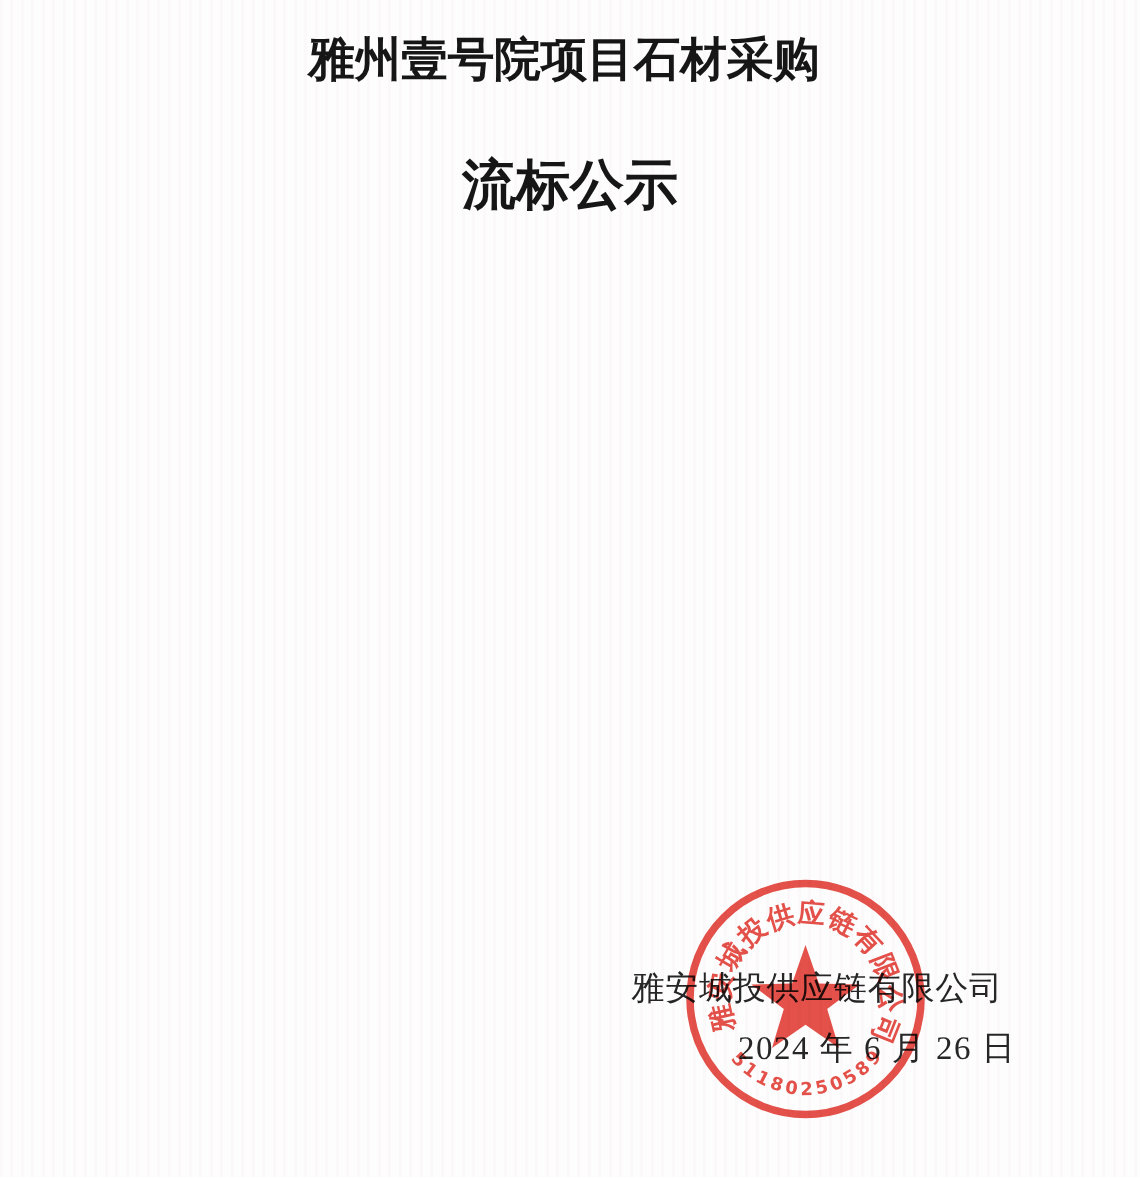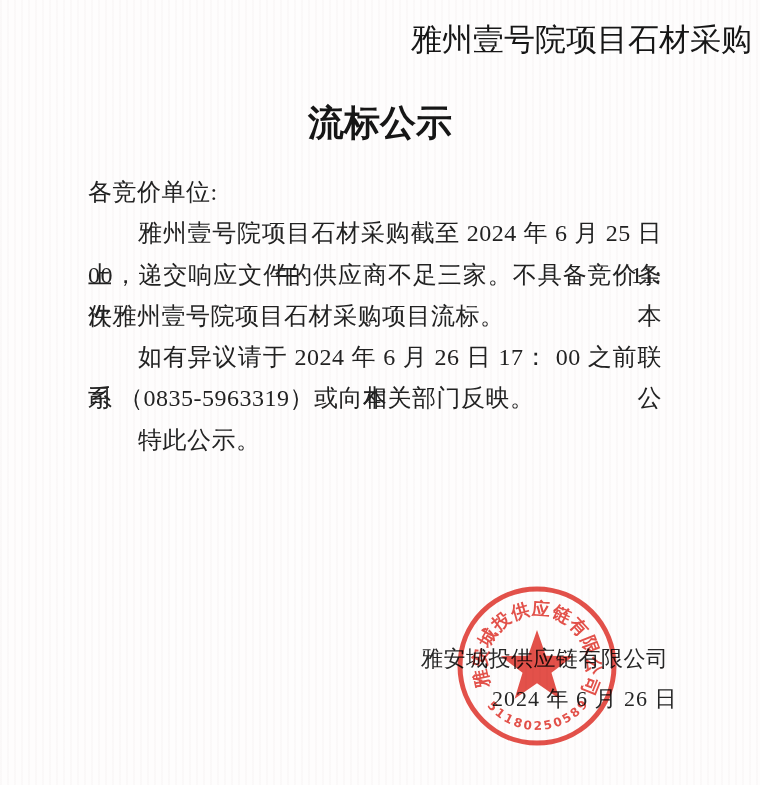--- a/index.html
+++ b/index.html
@@ -13,23 +13,23 @@
   .page {
     position: absolute;
     inset: 0;
     background:
       repeating-linear-gradient(90deg, rgba(240,235,235,.25) 0 2px, rgba(255,255,255,0) 2px 7px),
       #fefdfd;
   }
   .doc-title {
     position: absolute;
     top: 19px; left: 0; width: 752px;
-    text-align: right;
+    text-align: center;
     font-size: 31px;
-    font-weight: normal;
+    font-weight: bold;
     letter-spacing: 0px;
     color: #161616;
   }
   .doc-subtitle {
     position: absolute;
     top: 99px; left: 0; width: 760px;
     text-align: center;
     font-size: 36px;
     font-weight: bold;
     color: #161616;
@@ -80,29 +80,20 @@
 </style>
 </head>
 <body>
 
 <div class="page">
 
   <div class="doc-title">雅州壹号院项目石材采购</div>
 
   <div class="doc-subtitle">流标公示</div>
 
-  <div class="body-block">
-    <div class="line">各竞价单位:</div>
-    <div class="line indent just">雅州壹号院项目石材采购截至 2024 年 6 月 25 日上午 11:</div>
-    <div class="line just">00，递交响应文件的供应商不足三家。不具备竞价条件。本</div>
-    <div class="line">次雅州壹号院项目石材采购项目流标。</div>
-    <div class="line indent just">如有异议请于 2024 年 6 月 26 日 17： 00 之前联系本公</div>
-    <div class="line">司 （0835-5963319）或向相关部门反映。</div>
-    <div class="line indent">特此公示。</div>
-  </div>
 
   <div class="signature-company">雅安城投供应链有限公司</div>
 
   <div class="signature-date">2024 年 6 月 26 日</div>
 
   <div class="seal">
     <svg viewBox="0 0 170 170" xmlns="http://www.w3.org/2000/svg">
       <defs>
         <path id="sealTopArc" d="M 38.05 104.9 A 51 51 0 1 1 131.95 104.9" fill="none"></path>
         <path id="sealBottomArc" d="M 33.9 123.5 A 64 64 0 0 0 136.1 123.5" fill="none"></path>

